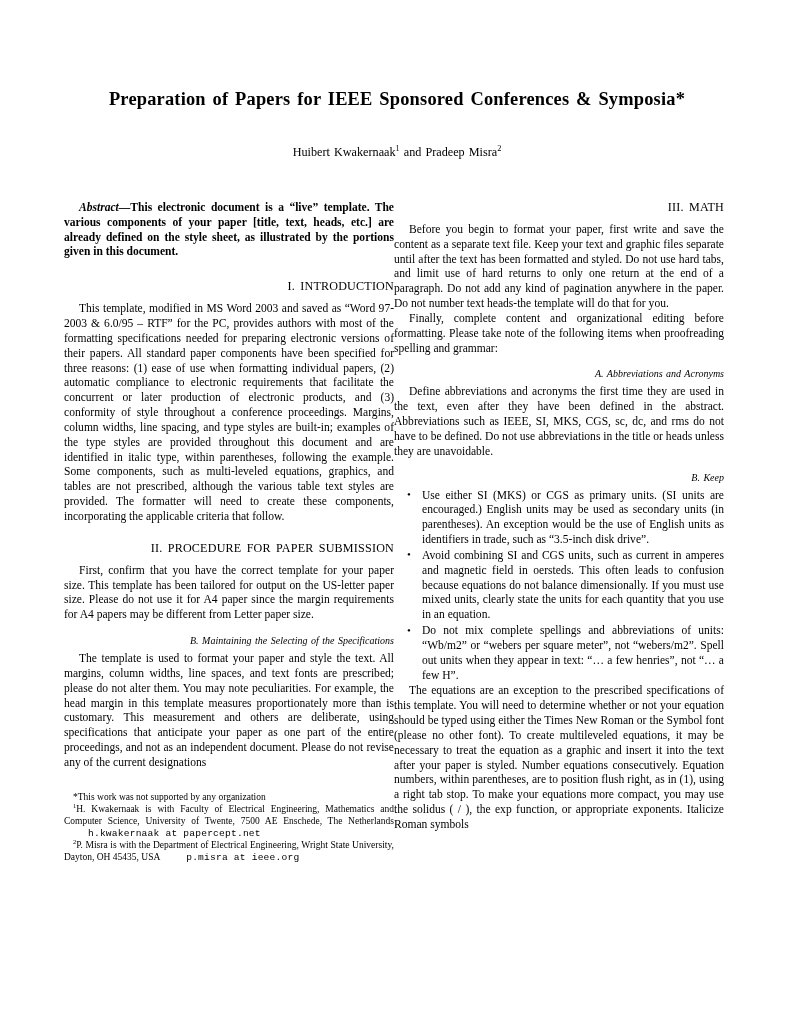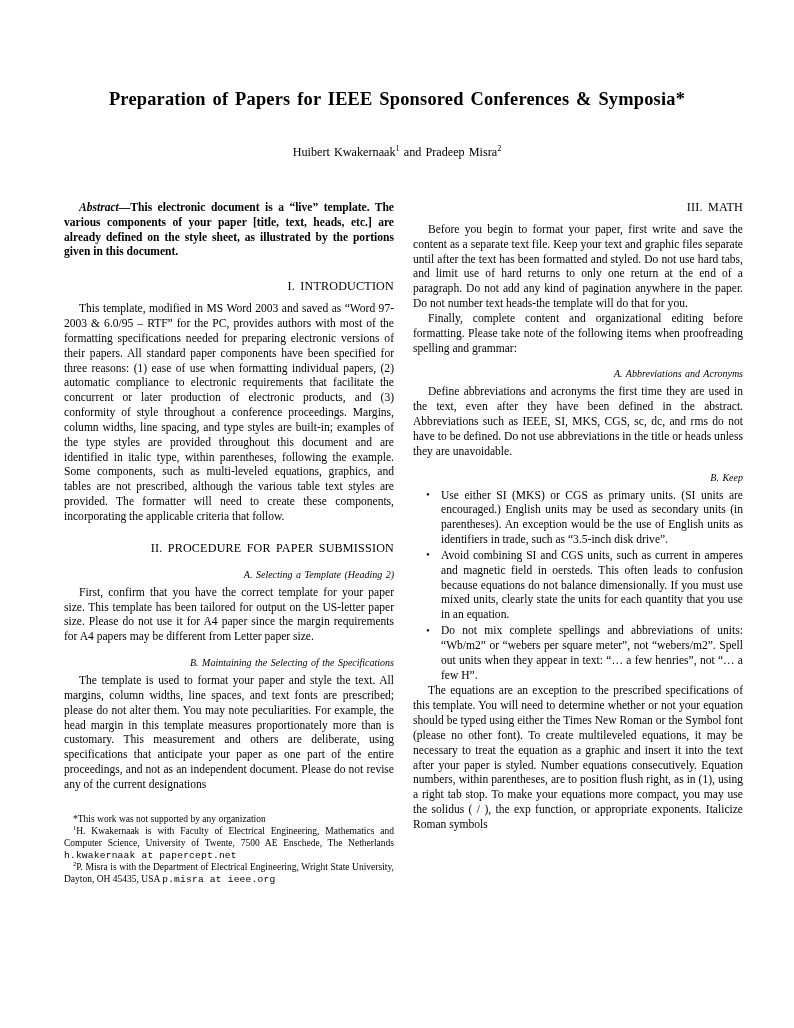--- a/index.html
+++ b/index.html
@@ -36,21 +36,20 @@
     margin: 0 0 40px 0;
     word-spacing: 1px;
   }
   sup {
     font-size: 0.68em;
     vertical-align: super;
     line-height: 0;
   }
   .columns {
     display: flex;
-    gap: 19px;
     align-items: flex-start;
   }
   .col {
     width: 330px;
     flex: 0 0 330px;
   }
   p, li {
     font-size: 11.55px;
     line-height: 1.285;
     text-align: justify;
@@ -116,20 +115,21 @@
     font-size: 9.5px;
     line-height: 1.26;
     text-align: justify;
     text-indent: 9px;
     margin: 0;
   }
   .footnotes .mono {
     font-family: "Liberation Mono", "DejaVu Sans Mono", monospace;
     font-size: 9.6px;
     letter-spacing: 0.2px;
+    margin-left: 24px;
   }
 </style>
 </head>
 <body>
 
 <div class="page">
 
   <h1 class="paper-title">Preparation of Papers for IEEE Sponsored Conferences &amp; Symposia*</h1>
 
   <div class="author-line">
@@ -140,21 +140,20 @@
 
     <div class="col">
 
       <p class="abstract"><span class="abs-label">Abstract—</span><span>This electronic document is a “live” template. The various components of your paper [title, text, heads, etc.] are already defined on the style sheet, as illustrated by the portions given in this document.</span></p>
 
       <h2 class="section first">I.  Introduction</h2>
       <p class="body">This template, modified in MS Word 2003 and saved as “Word 97-2003 &amp; 6.0/95 – RTF” for the PC, provides authors with most of the formatting specifications needed for preparing electronic versions of their papers. All standard paper components have been specified for three reasons: (1) ease of use when formatting individual papers, (2) automatic compliance to electronic requirements that facilitate the concurrent or later production of electronic products, and (3) conformity of style throughout a conference proceedings. Margins, column widths, line spacing, and type styles are built-in; examples of the type styles are provided throughout this document and are identified in italic type, within parentheses, following the example. Some components, such as multi-leveled equations, graphics, and tables are not prescribed, although the various table text styles are provided. The formatter will need to create these components, incorporating the applicable criteria that follow.</p>
 
       <h2 class="section">II.  Procedure for Paper Submission</h2>
 
-      <h3 class="subsection">A.  Selecting a Template (Heading 2)</h3>
       <p class="body">First, confirm that you have the correct template for your paper size. This template has been tailored for output on the US-letter paper size. Please do not use it for A4 paper since the margin requirements for A4 papers may be different from Letter paper size.</p>
 
       <h3 class="subsection">B.  Maintaining the Selecting of the Specifications</h3>
       <p class="body">The template is used to format your paper and style the text. All margins, column widths, line spaces, and text fonts are prescribed; please do not alter them. You may note peculiarities. For example, the head margin in this template measures proportionately more than is customary. This measurement and others are deliberate, using specifications that anticipate your paper as one part of the entire proceedings, and not as an independent document. Please do not revise any of the current designations</p>
 
       <div class="footnotes">
         <p><span>*</span><span>This work was not supported by any organization</span></p>
         <p><sup>1</sup><span>H. Kwakernaak is with Faculty of Electrical Engineering, Mathematics and Computer Science, University of Twente, 7500 AE Enschede, The Netherlands </span><span class="mono">h.kwakernaak at papercept.net</span></p>
         <p><sup>2</sup><span>P. Misra is with the Department of Electrical Engineering, Wright State University, Dayton, OH 45435, USA </span><span class="mono">p.misra at ieee.org</span></p>
       </div>

